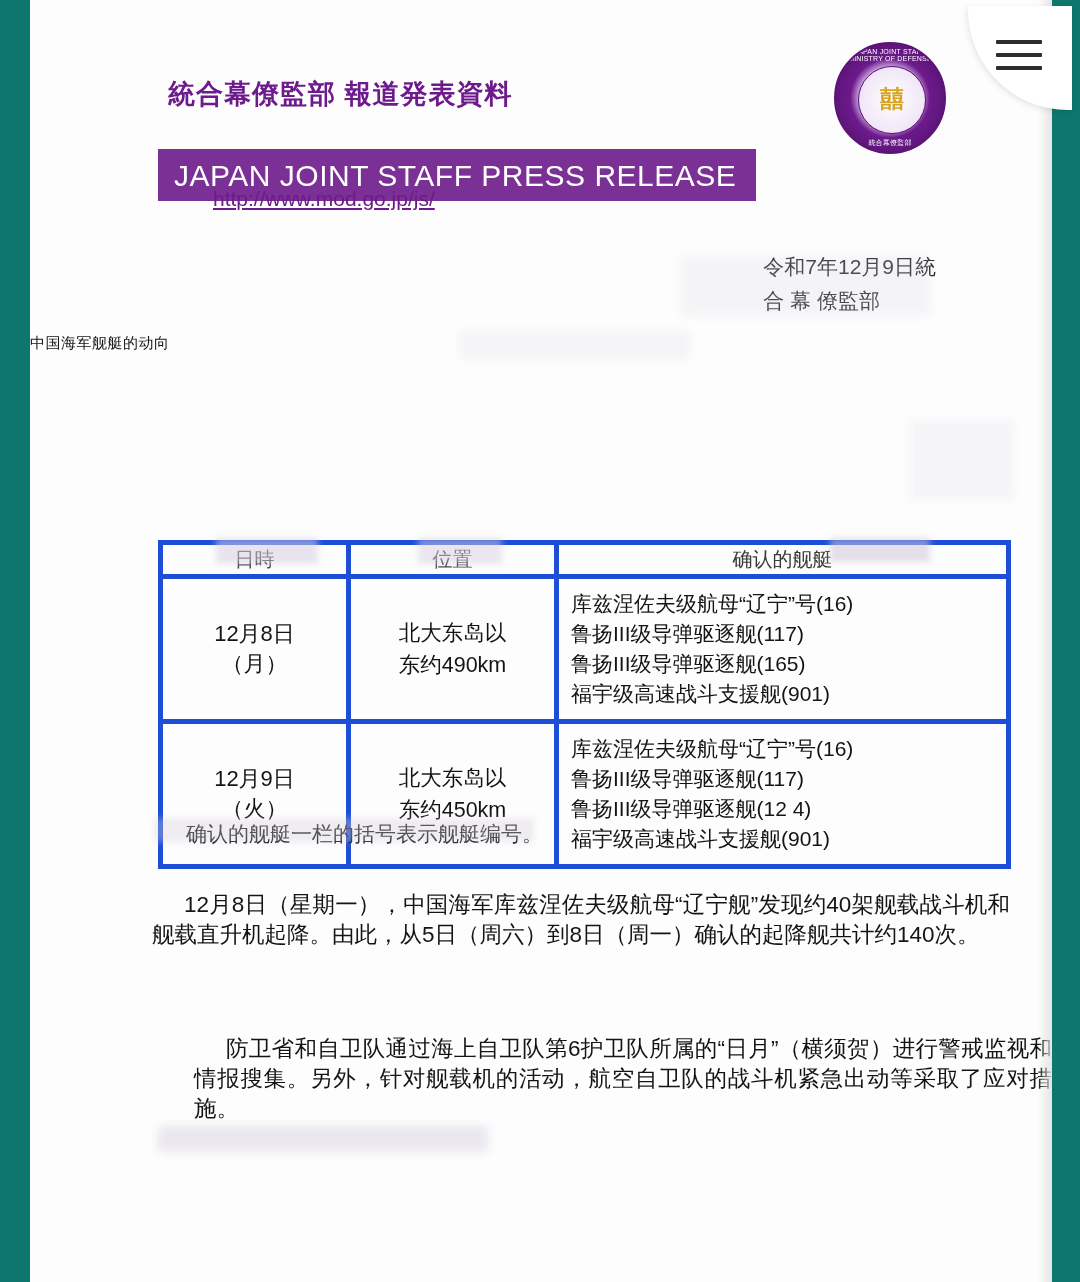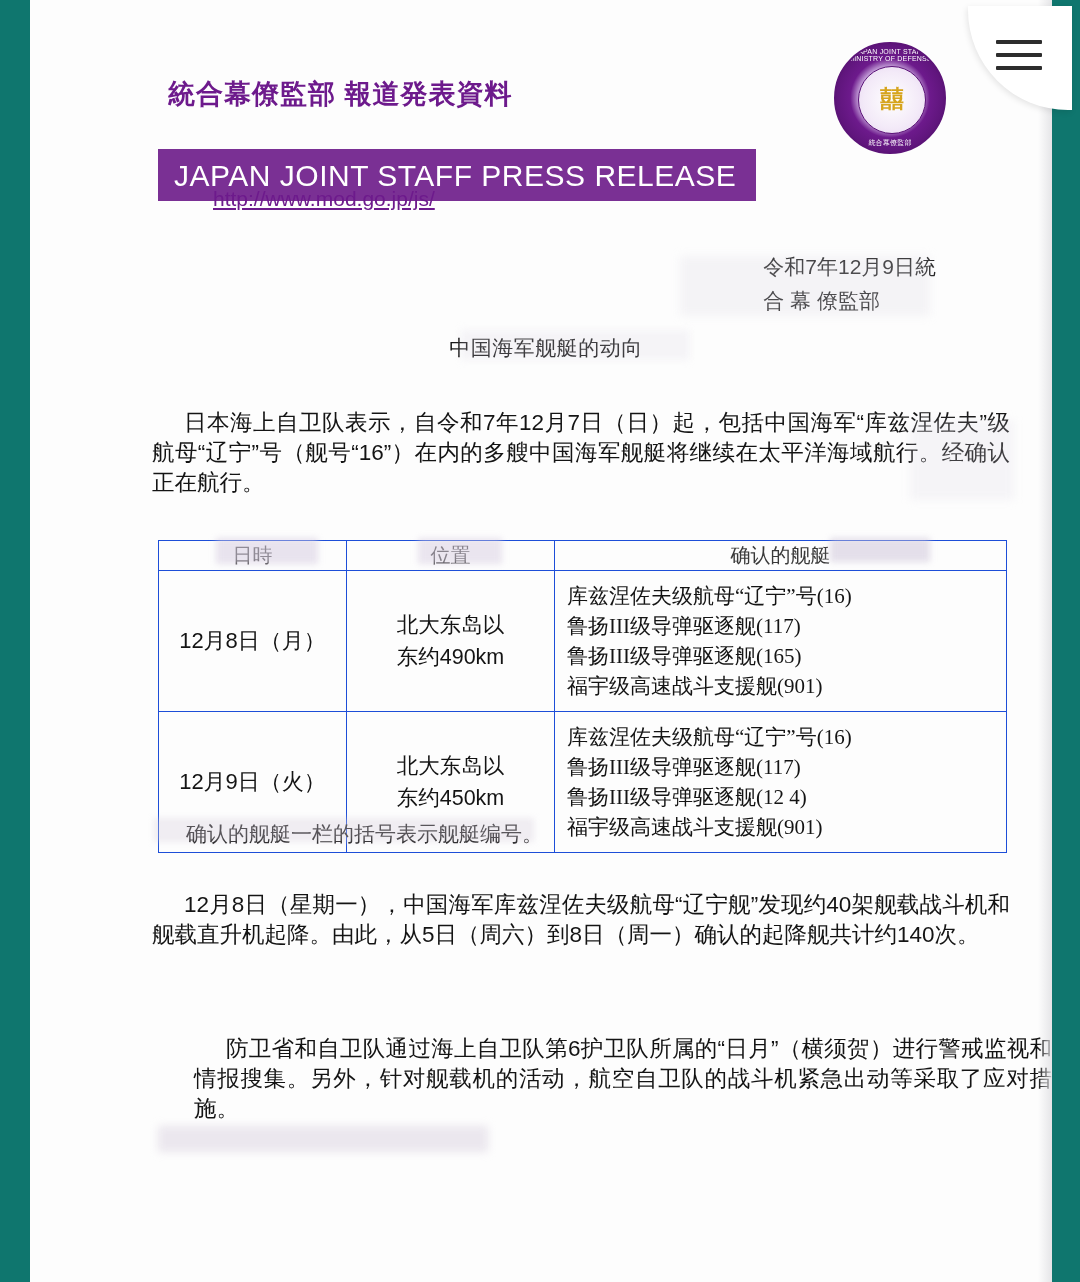--- a/index.html
+++ b/index.html
@@ -122,25 +122,24 @@
     color: #1d1d1d;
     line-height: 34px;
     white-space: nowrap;
   }
   .doc-date div:nth-child(2) { margin-left: 0; }
 
   
   .doc-headline {
     position: absolute;
     left: 0; right: 0; top: 334px;
-    text-align: center;
-    font-size: 21px;
+    text-align: left;
+    font-size: 15px;
     color: #151515;
     letter-spacing: 0.5px;
-    padding-left: 10px;
   }
 
   
   .para {
     position: absolute;
     color: #141414;
     font-size: 22.5px;
     line-height: 30px;
     text-align: justify;
   }
@@ -153,21 +152,21 @@
     position: absolute;
     left: 128px; top: 540px;
     width: 848px;
   }
   table.jtbl {
     border-collapse: collapse;
     width: 848px;
     table-layout: fixed;
   }
   table.jtbl th, table.jtbl td {
-    border: 1px solid #1d4ed8;
+    border: 5px solid #1d4ed8;
     vertical-align: middle;
     color: #141414;
   }
   table.jtbl th {
     height: 30px;
     font-weight: 400;
     font-size: 20px;
     text-align: center;
     color: #3a3a3a;
   }
@@ -184,21 +183,20 @@
     font-size: 21.5px;
     line-height: 32px;
     padding: 6px 8px;
     margin-left: 7px;
   }
   td.cships {
     text-align: left;
     font-size: 21px;
     line-height: 30px;
     padding: 10px 6px 10px 12px;
-    font-family: Liberation Serif, serif;
   }
   .tbl-note {
     position: absolute;
     left: 124px; top: 820px;
     font-size: 21px;
     color: #141414;
     margin-left: 32px;
   }
 
   
@@ -237,21 +235,20 @@
       </div>
     </div>
 
     <div class="doc-date">
       <div>令和7年12月9日統</div>
       <div>合 幕 僚監部</div>
     </div>
 
     <div class="doc-headline">中国海军舰艇的动向</div>
 
-    <div id="para1" class="para">日本海上自卫队表示，自令和7年12月7日（日）起，包括中国海军“库兹涅佐夫”级航母“辽宁”号（舰号“16”）在内的多艘中国海军舰艇将继续在太平洋海域航行。经确认正在航行。</div>
 
     <div class="tbl-wrap">
       <table class="jtbl">
         <colgroup>
             <col class="c1">
             <col class="c2">
             <col class="c3">
           </colgroup>
         <thead>
           <tr>

